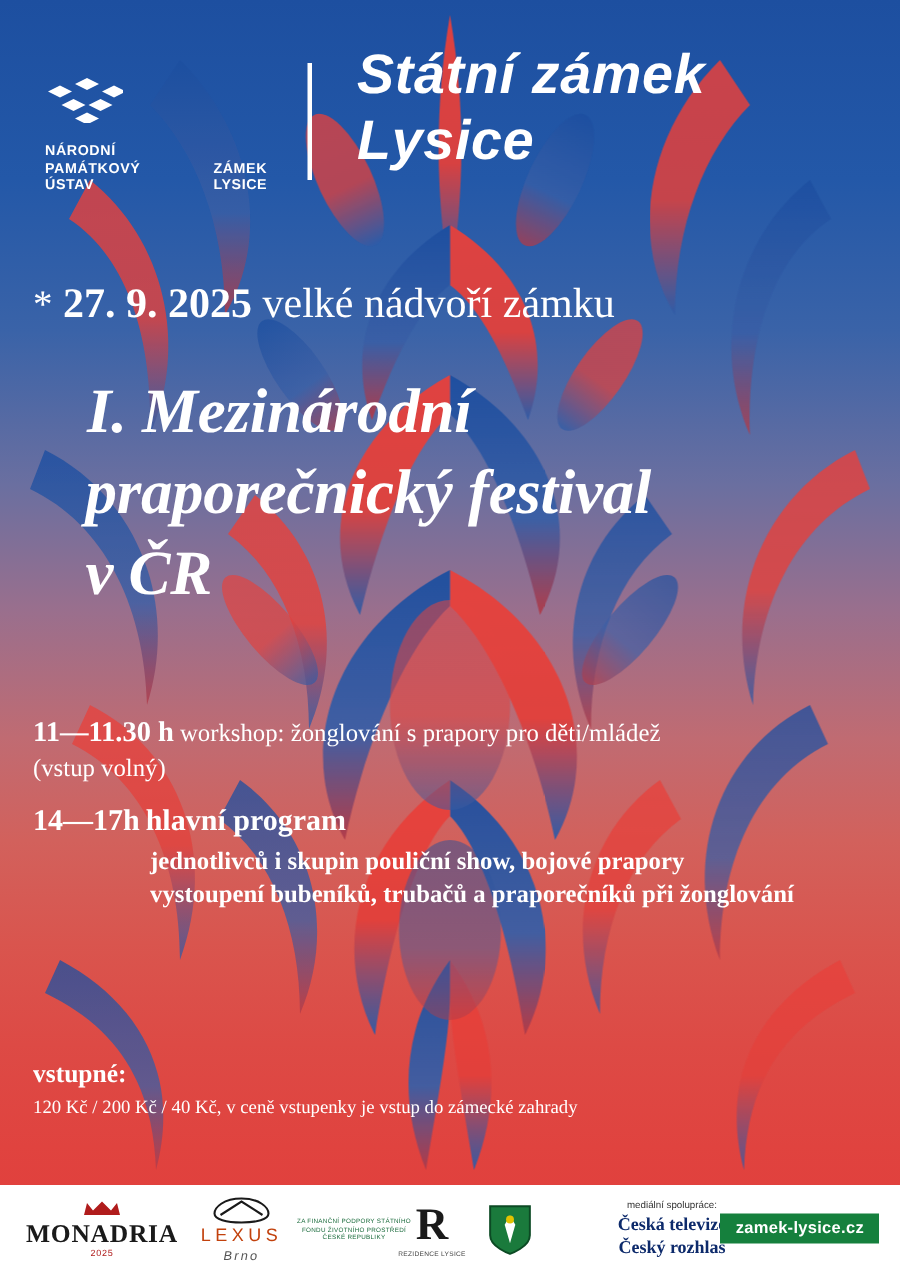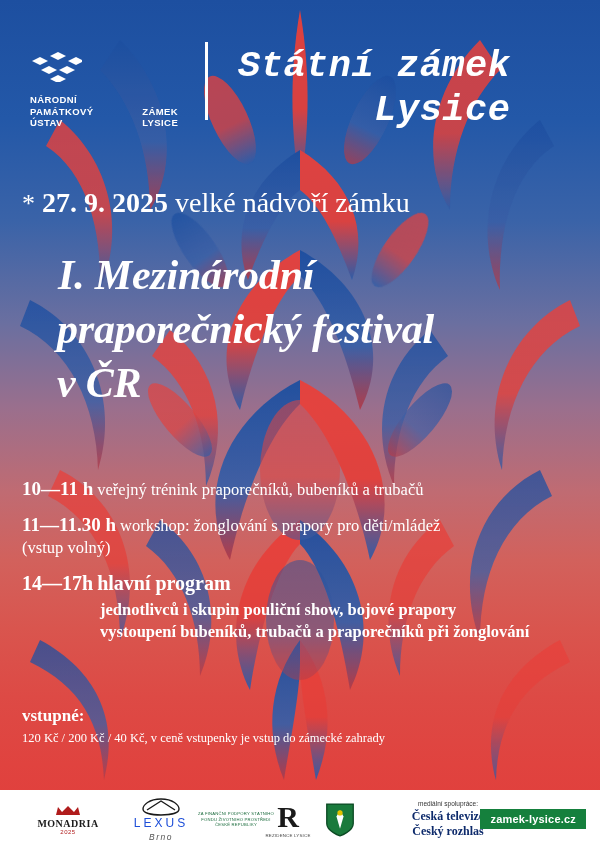--- a/index.html
+++ b/index.html
@@ -87,28 +87,27 @@
     position: absolute;
     left: 205px;
     top: 42px;
     width: 3px;
     height: 78px;
     background: #ffffff;
   }
   #header-title {
     position: absolute;
     left: 238px;
-    top: 44px;
-    font-family: Liberation Mono, monospace;
+    top: 28px;
+    font-family: Liberation Sans, sans-serif;
     font-style: italic;
     font-weight: 700;
     font-size: 37px;
     line-height: 44px;
     letter-spacing: .5px;
-    text-align: right;
   }
 
   
   #content {
     position: absolute;
     left: 0; top: 0;
     width: 600px;
     z-index: 6;
   }
   #date-line {
@@ -210,40 +209,40 @@
     height: 59px;
     display: flex;
     flex-direction: column;
     align-items: center;
     justify-content: center;
     font-family: "Liberation Sans", sans-serif;
   }
   #f-monadria { left: 22px; width: 92px; }
   #f-monadria .mn {
     font-family: "Liberation Serif", serif;
-    font-size: 10px;
+    font-size: 17px;
     letter-spacing: .5px;
     font-weight: 700;
     color: #1a1a1a;
   }
   #f-monadria .mn-sub {
     font-size: 6px;
     color: #b01c1c;
     letter-spacing: .5px;
   }
   #f-monadria .mn-mark {
     width: 26px; height: 11px; margin-bottom: 2px;
   }
   #f-lexus { left: 118px; width: 86px; }
   #f-lexus .lx {
     font-family: "Liberation Sans", sans-serif;
     font-size: 12px;
     letter-spacing: 3px;
     font-weight: 400;
-    color: #1d4ed8;
+    color: #c2410c;
   }
   #f-lexus .lx-sub {
     font-size: 8.5px;
     letter-spacing: 1.5px;
     color: #555;
     margin-top: 2px;
     font-style: italic;
   }
   #f-sfzp { left: 196px; width: 80px; text-align: center; }
   #f-sfzp .sf {
@@ -390,24 +389,20 @@
       <span class="place">velké nádvoří zámku</span>
     </div>
 
     <div id="fest-title">
       <div class="l1">I. Mezinárodní</div>
       <div class="l2">praporečnický festival</div>
       <div class="l3">v ČR</div>
     </div>
 
     <div id="program">
-      <div class="prog-row" id="prog-1">
-        <span class="prog-time">10—11 h</span>
-        <span class="prog-desc">veřejný trénink praporečníků, bubeníků a trubačů</span>
-      </div>
       <div class="prog-row" id="prog-2">
         <span class="prog-time">11—11.30 h</span>
         <span class="prog-desc">workshop: žonglování s prapory pro děti/mládež</span>
         <span class="prog-sub">(vstup volný)</span>
       </div>
       <div class="prog-row" id="prog-3">
         <span class="prog-time">14—17h</span>
         <span class="prog-desc">hlavní program</span>
         <div class="prog-detail">
           <div>jednotlivců i skupin pouliční show, bojové prapory</div>

